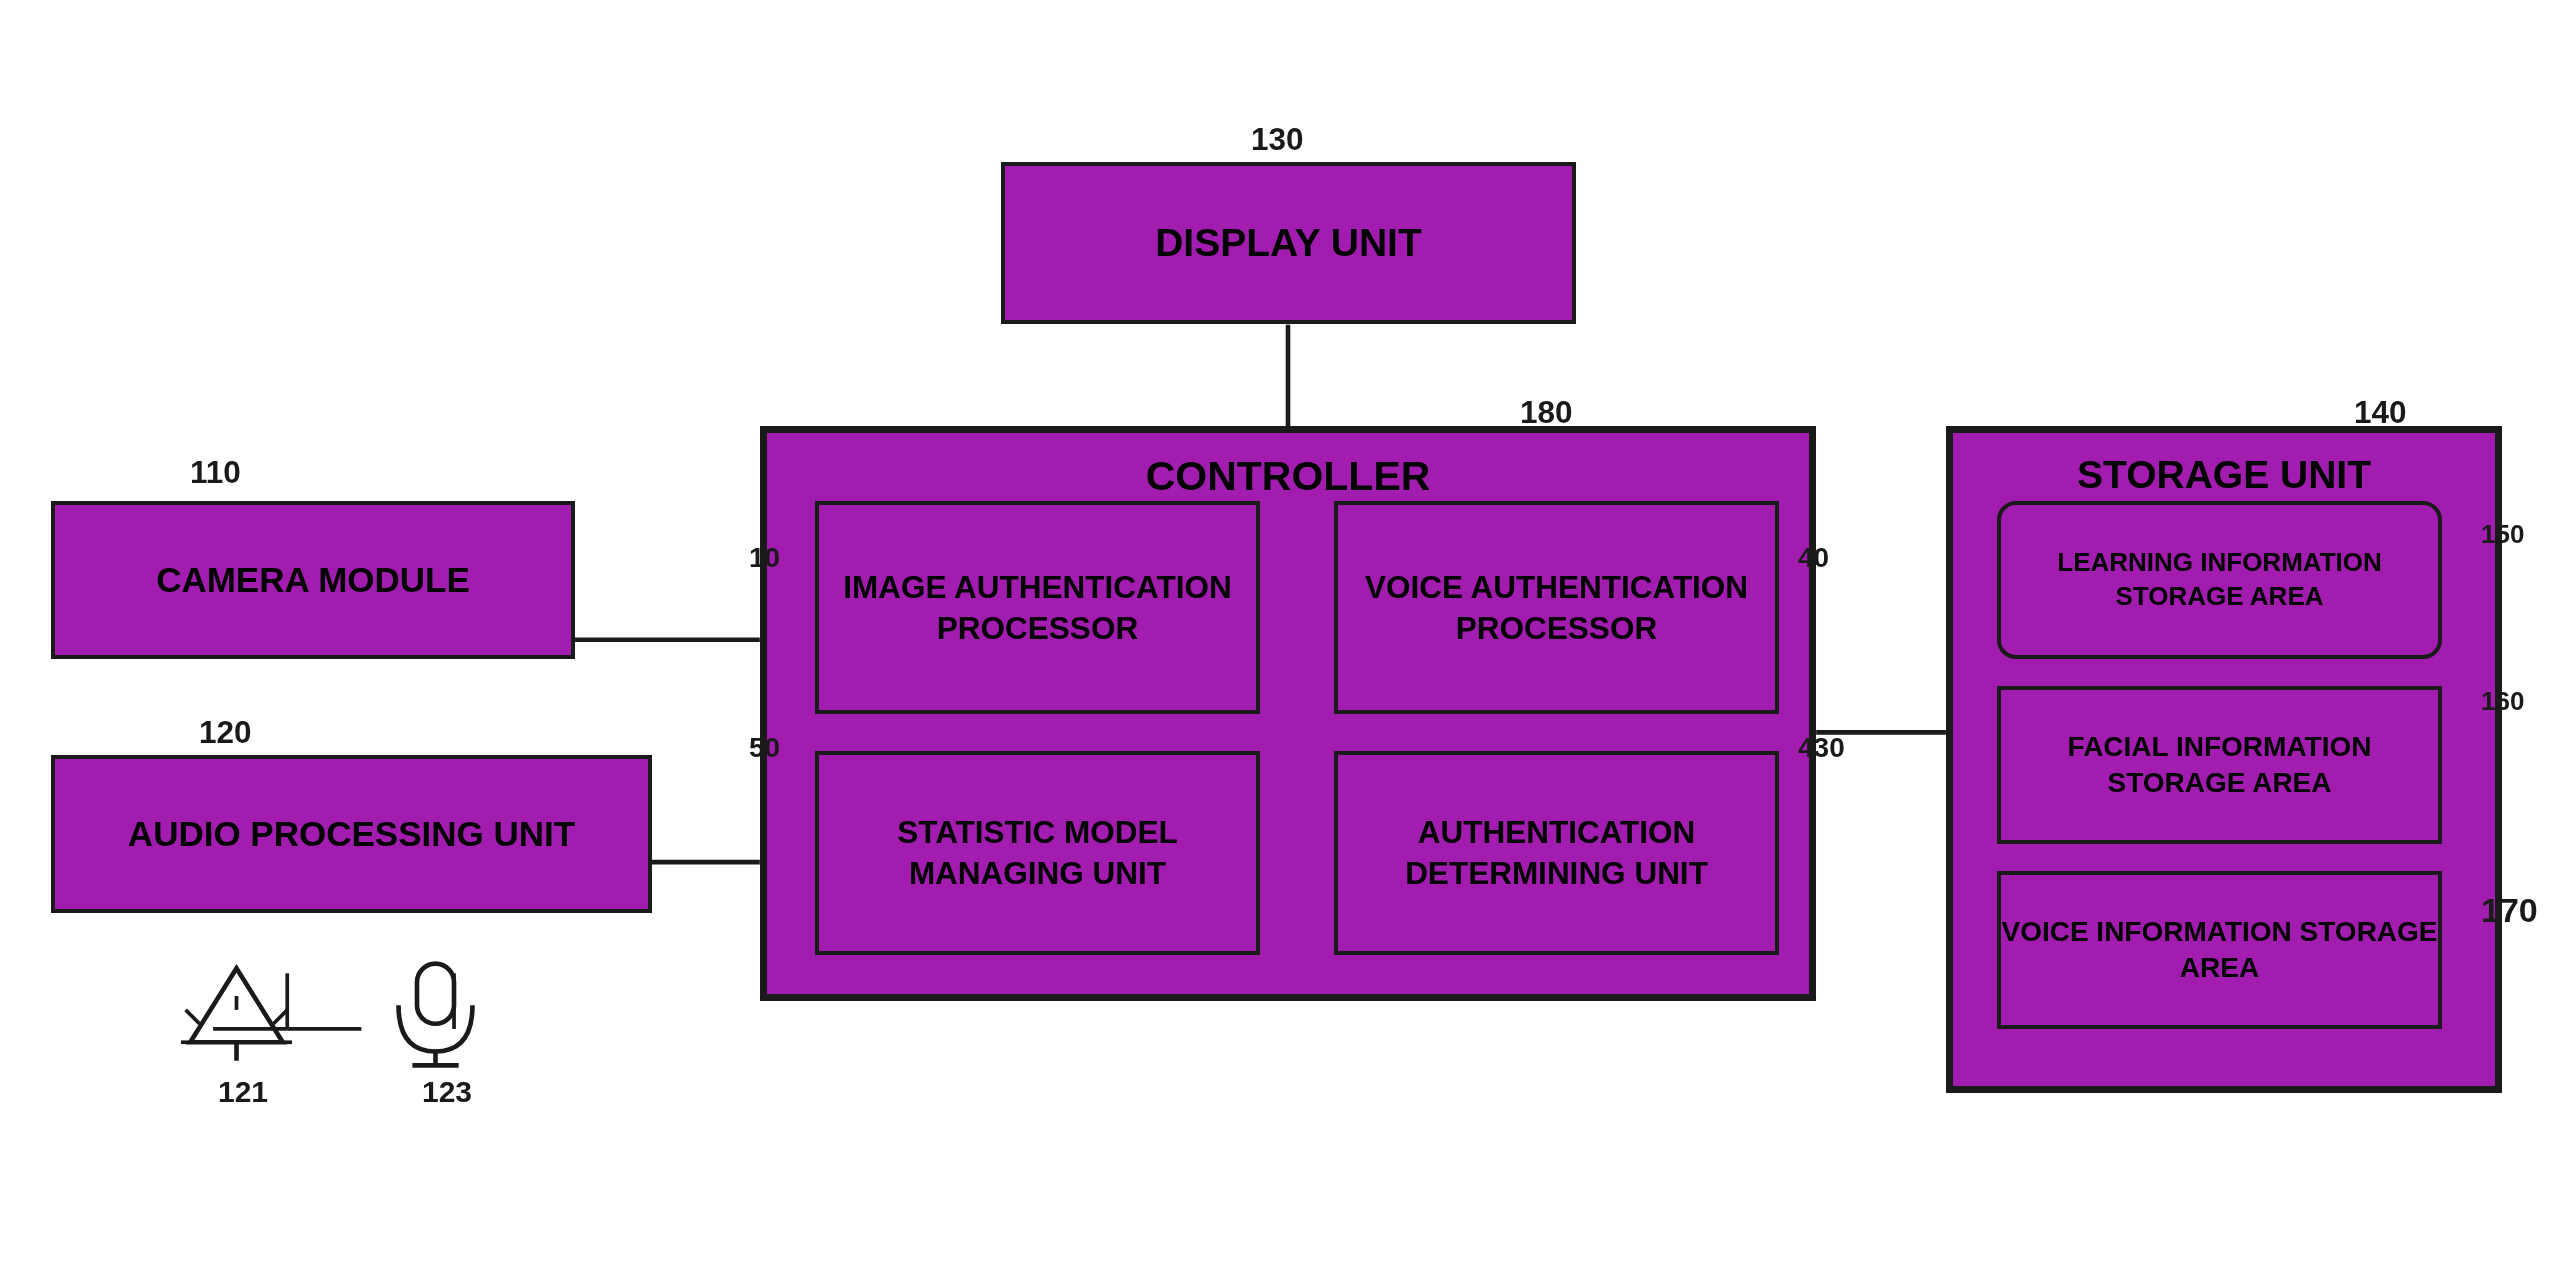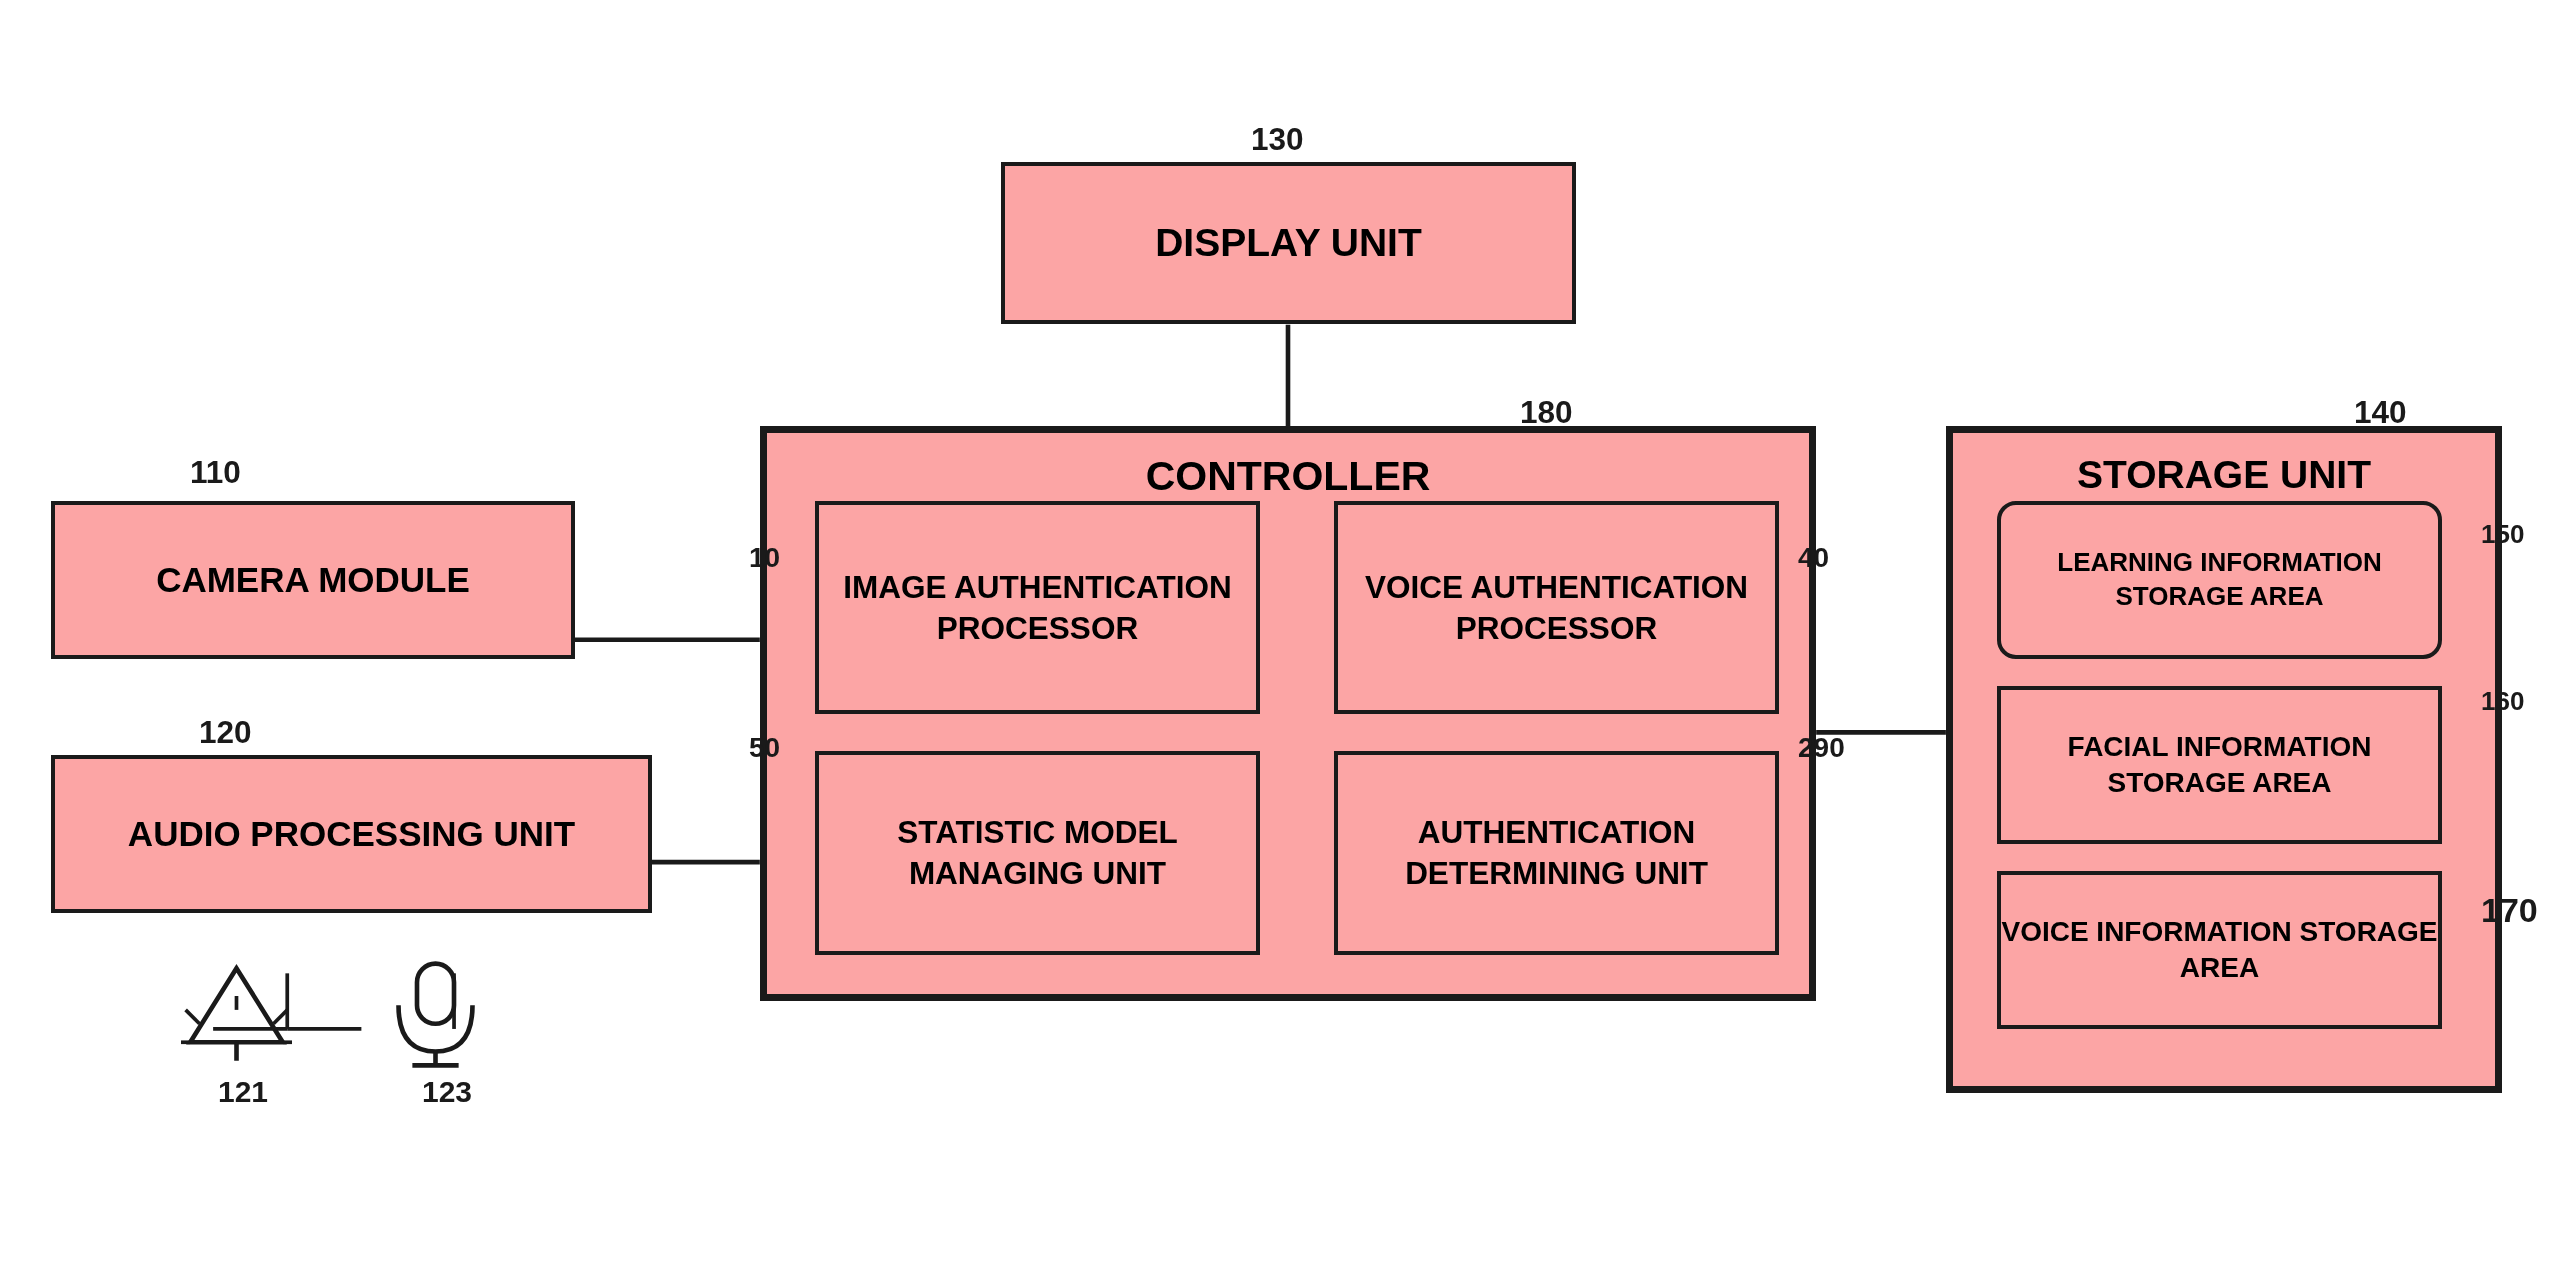--- a/index.html
+++ b/index.html
@@ -16,21 +16,21 @@
       position: relative;
       width: 2576px;
       height: 1268px;
       margin-top: 28px;
     }
 
     
     .box {
       position: absolute;
       border: 4.6px solid #1a1a1a;
-      background: #fca5a5;
+      background: #a21caf;
       display: flex;
       align-items: center;
       justify-content: center;
       text-align: center;
       font-weight: bold;
       font-size: 33px;
       line-height: 1.3;
     }
 
     .box-thick {
@@ -112,21 +112,21 @@
   <div class="label" style="left: 422px; top: 1047px; font-size: 30px;">123</div>
 
   <div class="label" style="left: 1520px; top: 366px;">180</div>
   <div class="box box-thick" style="left: 760px; top: 398px; width: 1056px; height: 575px; font-size: 41px; align-items: flex-start; justify-content: center; padding-top: 16.7px;">
     <span>CONTROLLER</span>
   </div>
 
   <div class="label" style="left: 749px; top: 514px; font-size: 28px;">10</div>
   <div class="label" style="left: 749px; top: 704px; font-size: 28px;">50</div>
   <div class="label" style="left: 1798px; top: 514px; font-size: 28px;">40</div>
-  <div class="label" style="left: 1798px; top: 704px; font-size: 28px;">290</div>
+  <div class="label" style="left: 1798px; top: 704px; font-size: 28px;">430</div>
 
   <div class="box" style="left: 815px; top: 473px; width: 445px; height: 213px; font-size: 31.5px;">IMAGE AUTHENTICATION PROCESSOR</div>
 
   <div class="box" style="left: 1334px; top: 473px; width: 445px; height: 213px; font-size: 31.5px;">VOICE AUTHENTICATION PROCESSOR</div>
 
   <div class="box" style="left: 815px; top: 723px; width: 445px; height: 204px; font-size: 31.5px;">STATISTIC MODEL MANAGING UNIT</div>
 
   <div class="box" style="left: 1334px; top: 723px; width: 445px; height: 204px; font-size: 31.5px;">AUTHENTICATION DETERMINING UNIT</div>
 
   <div class="label" style="left: 2354px; top: 366px;">140</div>

